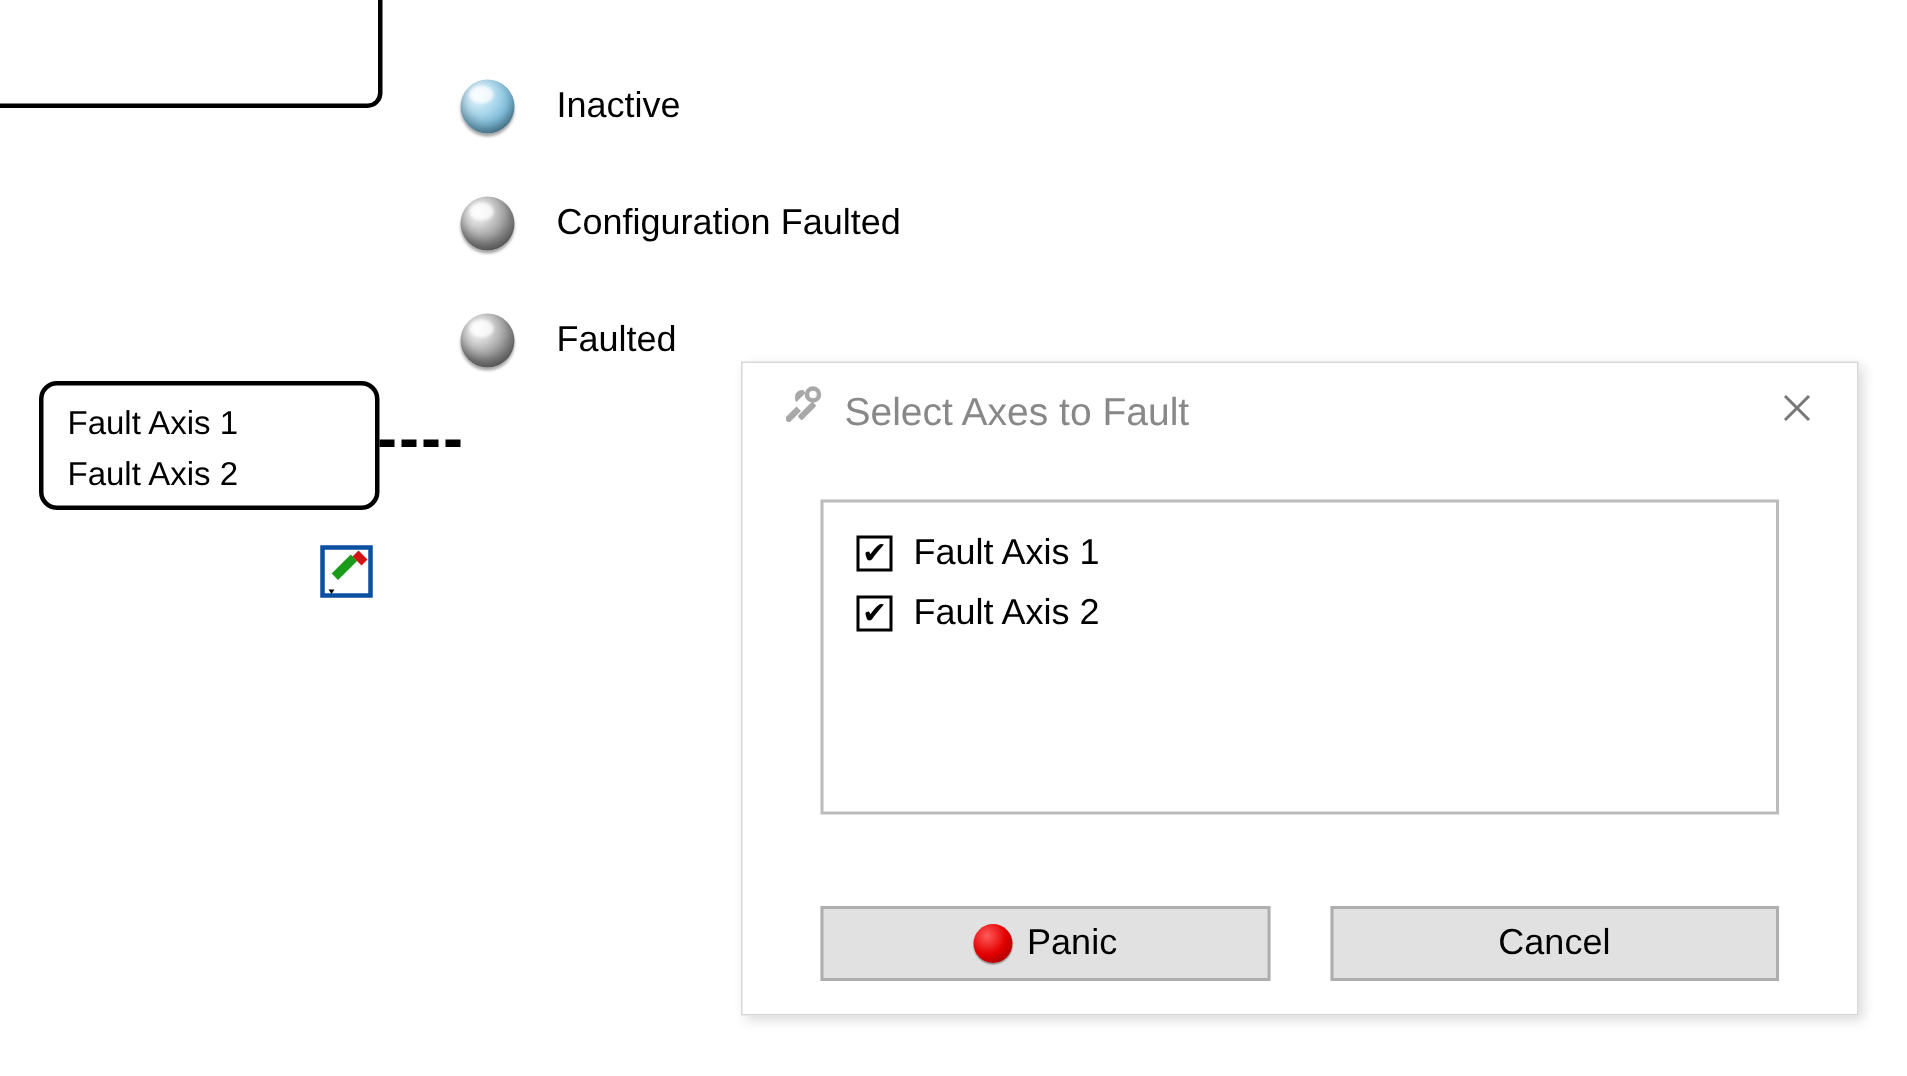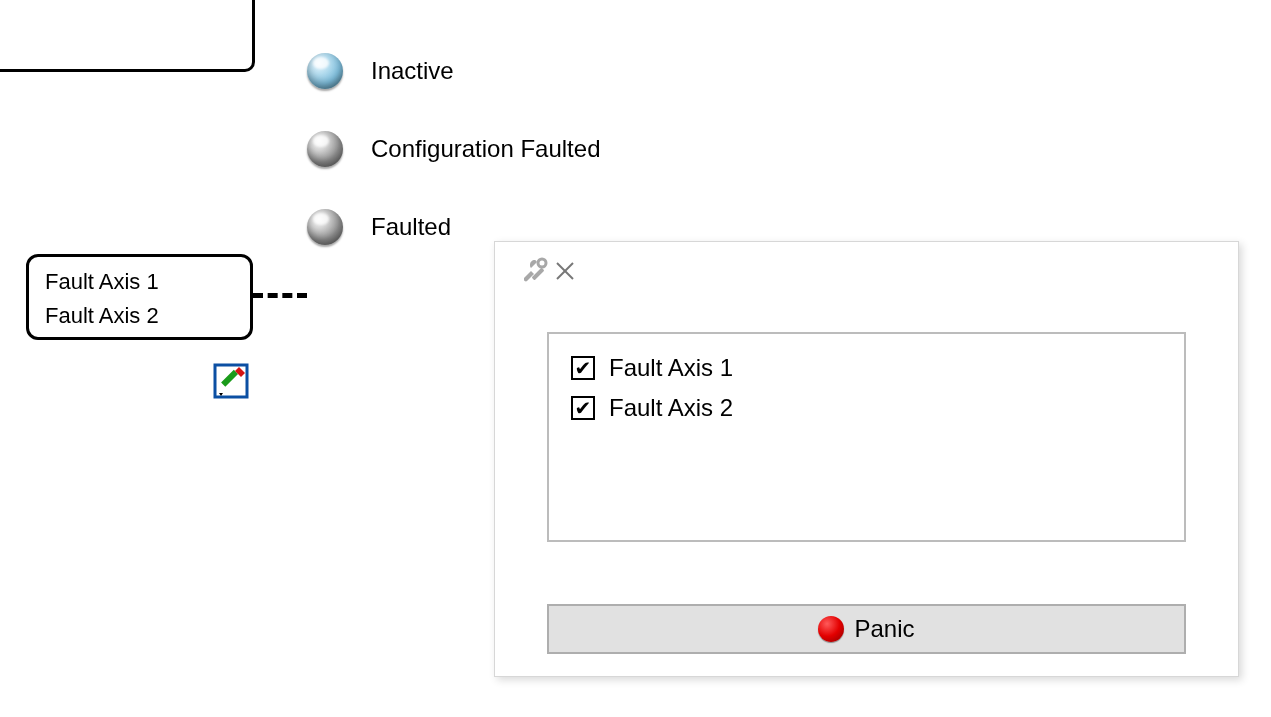--- a/index.html
+++ b/index.html
@@ -223,20 +223,21 @@
     <span>
       <svg width="30" height="30" viewBox="0 0 30 30">
         <g fill="#a8a8a8">
           <path d="M5 22 L12 15 L15 18 L8 25 C7 26 5 25 5 24 Z"></path>
           <path d="M16 4 C13 4 11 6 11 9 C11 10 11 11 12 12 L18 6 C17 5 17 4 16 4 Z"></path>
           <rect x="17" y="11" width="4" height="14" rx="1" transform="rotate(45 19 18)"></rect>
           <circle cx="23" cy="7" r="4" fill="none" stroke="#a8a8a8" stroke-width="3"></circle>
         </g>
       </svg>
     </span>
+    <span class="dialog-title">Select Axes to Fault</span>
     <span class="dialog-close">
       <svg width="22" height="22" viewBox="0 0 22 22">
         <line x1="3" y1="3" x2="19" y2="19" stroke="#777" stroke-width="2"></line>
         <line x1="19" y1="3" x2="3" y2="19" stroke="#777" stroke-width="2"></line>
       </svg>
     </span>
   </div>
 
   <div class="dialog-body">
     <label class="check-row">
@@ -247,14 +248,17 @@
       <span class="checkbox-box">✔</span>
       <span>Fault Axis 2</span>
     </label>
   </div>
 
   <div class="dialog-buttons">
     <div class="btn">
       <span class="red-dot"></span>
       <span>Panic</span>
     </div>
+    <div class="btn">
+      <span>Cancel</span>
+    </div>
   </div>
 </div>
 
 </body></html>

